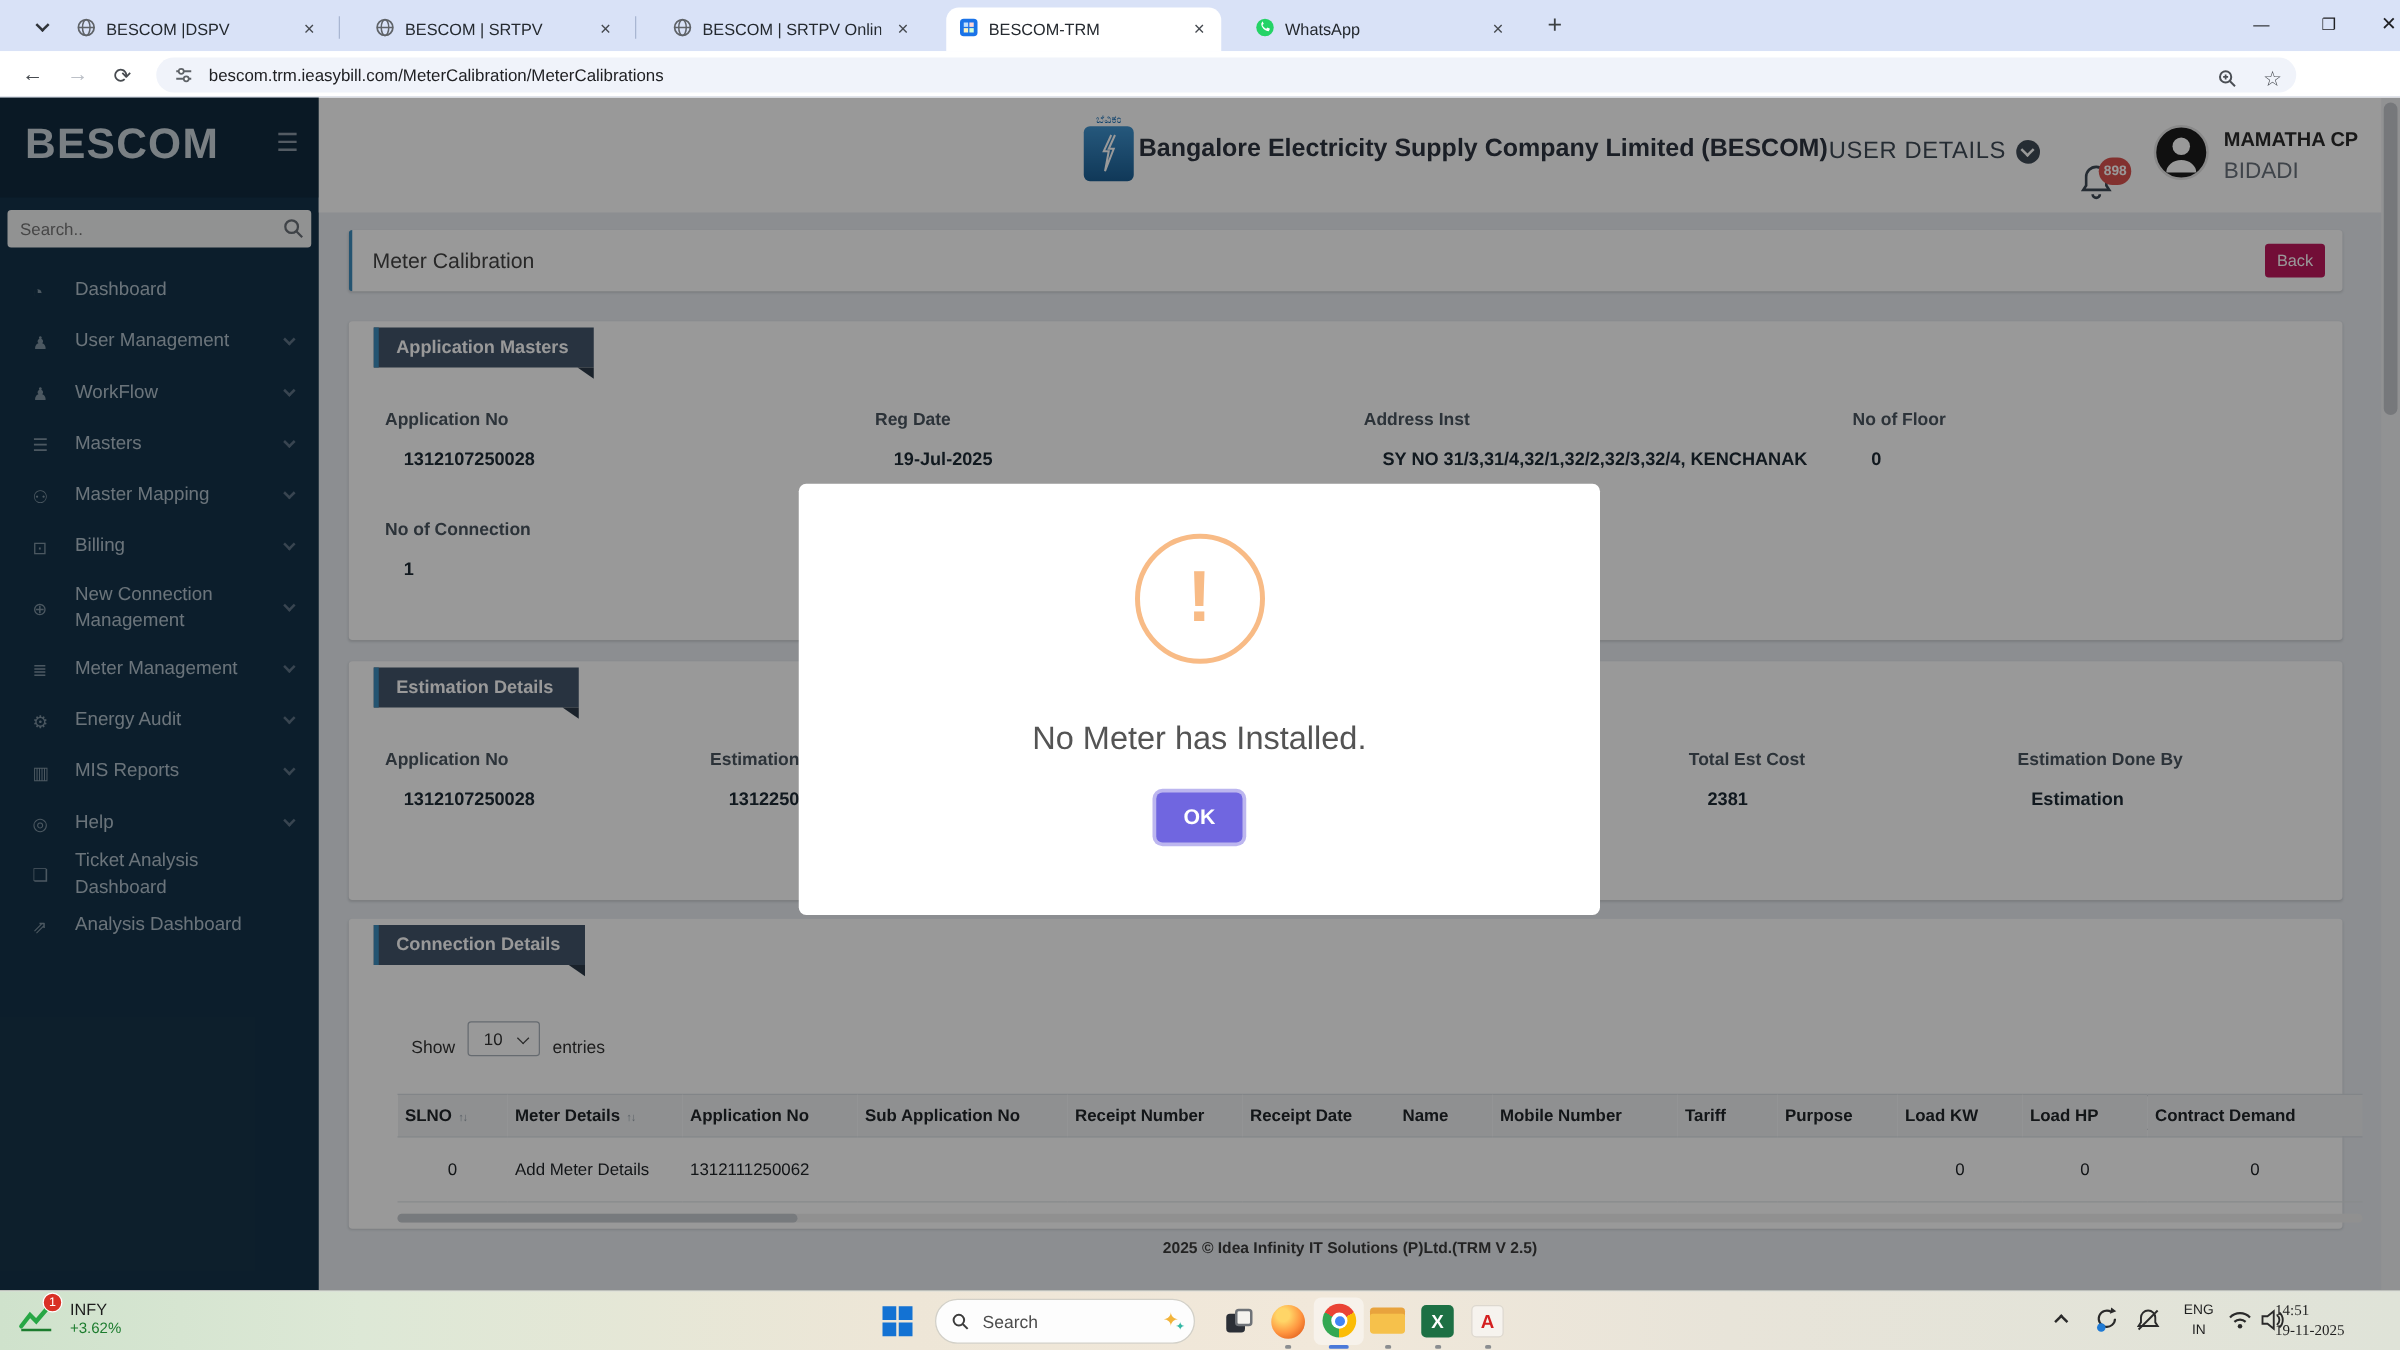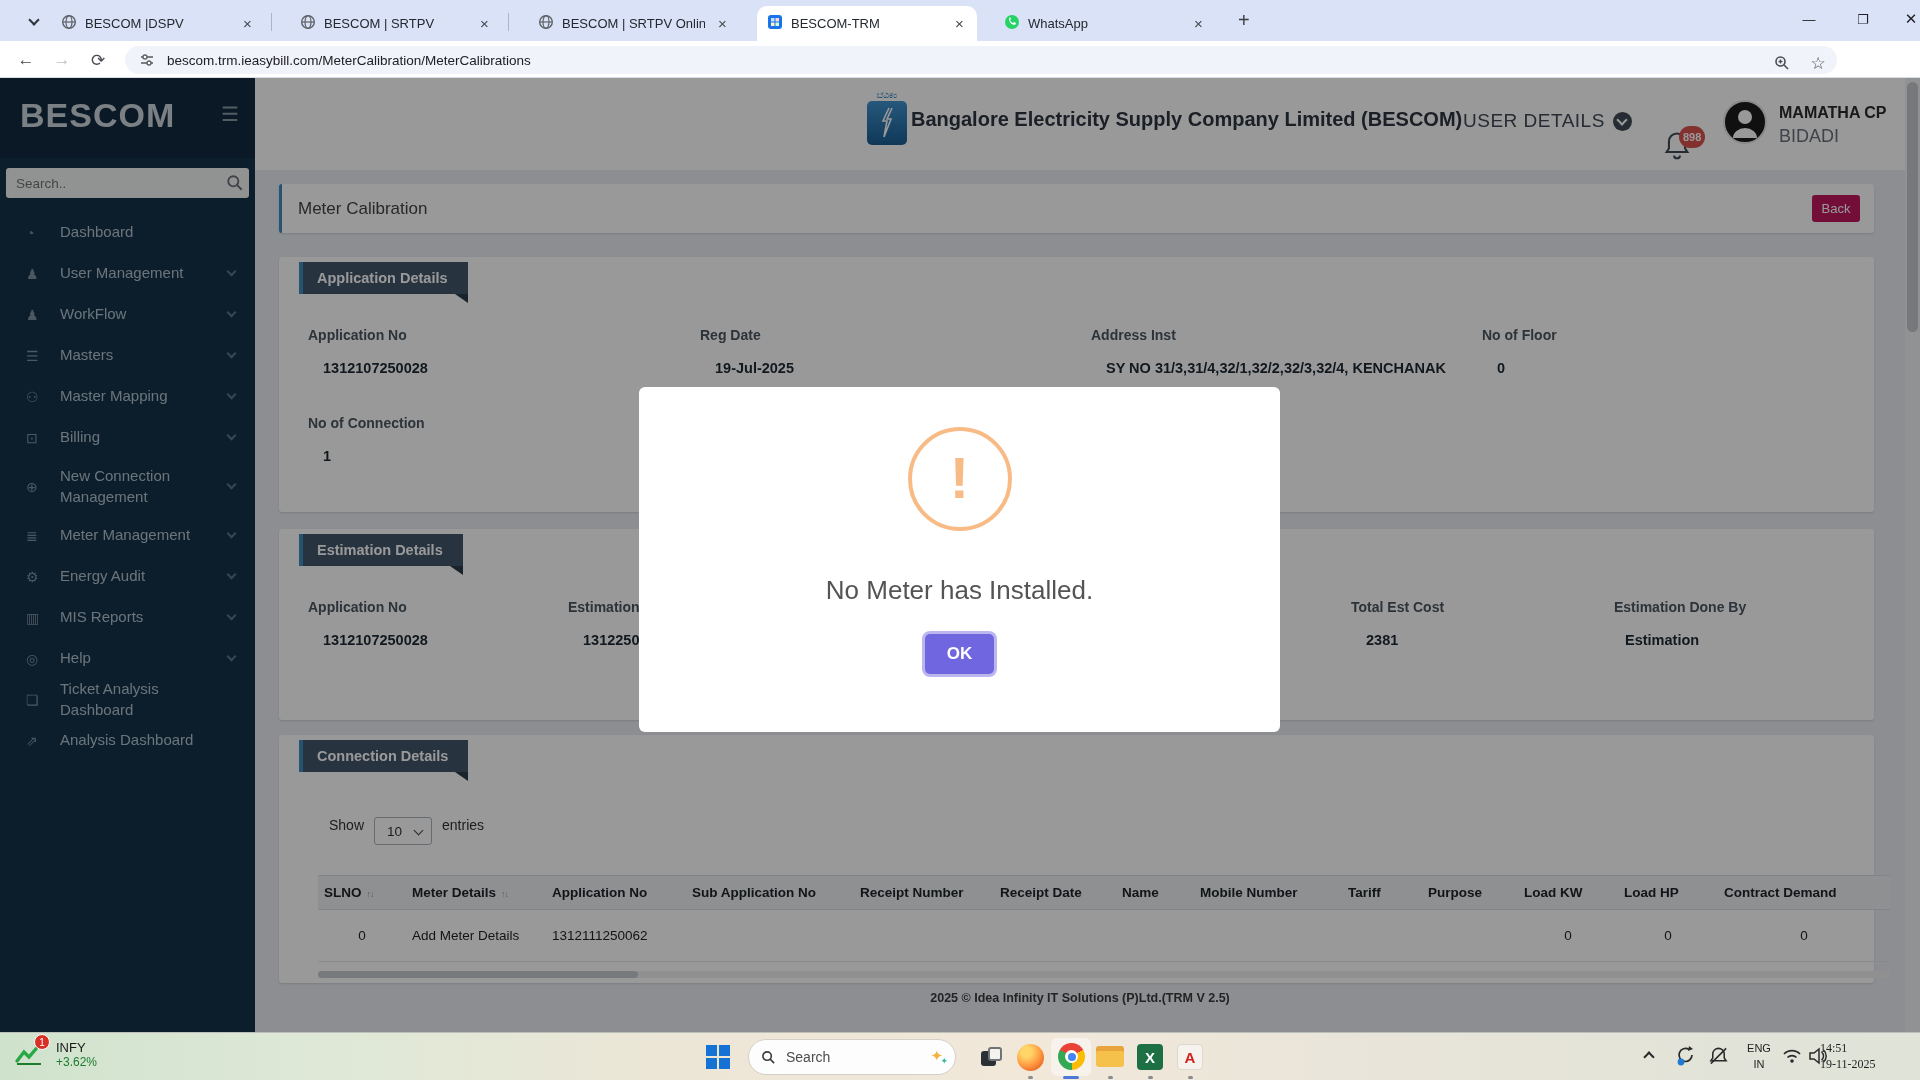--- a/index.html
+++ b/index.html
@@ -75,21 +75,21 @@
   #appcard .fld:nth-child(4) .fvalue { max-width:372px; overflow:hidden; }
   #appcard .fld:nth-child(5){ left:1203px; top:70px; }
   #appcard .fld:nth-child(6){ left:29px; top:158px; }
   #estcard .fld:nth-child(2){ left:29px; top:70px; }
   #estcard .fld:nth-child(3){ left:289px; top:70px; }
   #estcard .fld:nth-child(4){ left:1072px; top:70px; }
   #estcard .fld:nth-child(5){ left:1335px; top:70px; }
   #estcard .fld:nth-child(5) .fvalue { margin-left:11px; }
 
   
-  #showwrap { position:absolute; left:50px; top:82px; font-size:14px; color:#333; display:flex; align-items:flex-start; }
+  #showwrap { position:absolute; left:50px; top:82px; font-size:14px; color:#333; display:flex; align-items:flex-end; }
   #showsel { margin:0 10px; width:58px; height:28px; border:1px solid #aab2bb; border-radius:3px; font-size:13.5px; color:#333; display:flex; align-items:center; padding-left:12px; position:relative; background:#fff; }
   #showsel::after { content:""; position:absolute; right:9px; top:9px; width:6px; height:6px; border-right:1.5px solid #444; border-bottom:1.5px solid #444; transform:rotate(45deg); }
   #searchwrap { position:absolute; left:1358px; top:95px; font-size:14px; color:#333; display:flex; align-items:center;margin-top:46px; }
   #tblsearch { margin-left:8px; width:160px; height:28px; border:1px solid #b6bdc6; border-radius:3px; }
   #conntable { position:absolute; left:39px; top:140px; width:1572px; border-collapse:collapse; table-layout:fixed; }
   #conntable th { background:#eef0f2; border-top:1px solid #d9dee3; border-bottom:1px solid #d9dee3; font-size:13.5px; color:#212529; text-align:left; padding:9px 6px; font-weight:bold; white-space:nowrap; overflow:hidden; }
   #conntable td { font-size:13.5px; color:#212529; padding:18px 6px; border-bottom:1px solid #e3e7ea; white-space:nowrap; overflow:hidden; }
   .sorticons { font-size:9px; color:#98a2ab; margin-left:5px; letter-spacing:-1px; }
   td.redlink { color:#dc3545; }
   .c-center { text-align:center; }
@@ -344,21 +344,21 @@
       <div id="hdrname">MAMATHA CP</div>
       <div id="hdrloc">BIDADI</div>
     </div>
 
     <div class="card" id="titlebar">
       <div id="pagetitle">Meter Calibration</div>
       <button id="backbtn">Back</button>
     </div>
 
     <div class="card" id="appcard">
-      <div class="badge">Application Details</div>
+      <div class="badge">Application Masters</div>
     <div class="fld">
           <div class="flabel">Application No</div>
           <div class="fvalue">1312107250028</div>
         </div>
         <div class="fld">
           <div class="flabel">Reg Date</div>
           <div class="fvalue">19-Jul-2025</div>
         </div>
         <div class="fld">
           <div class="flabel">Address Inst</div>

